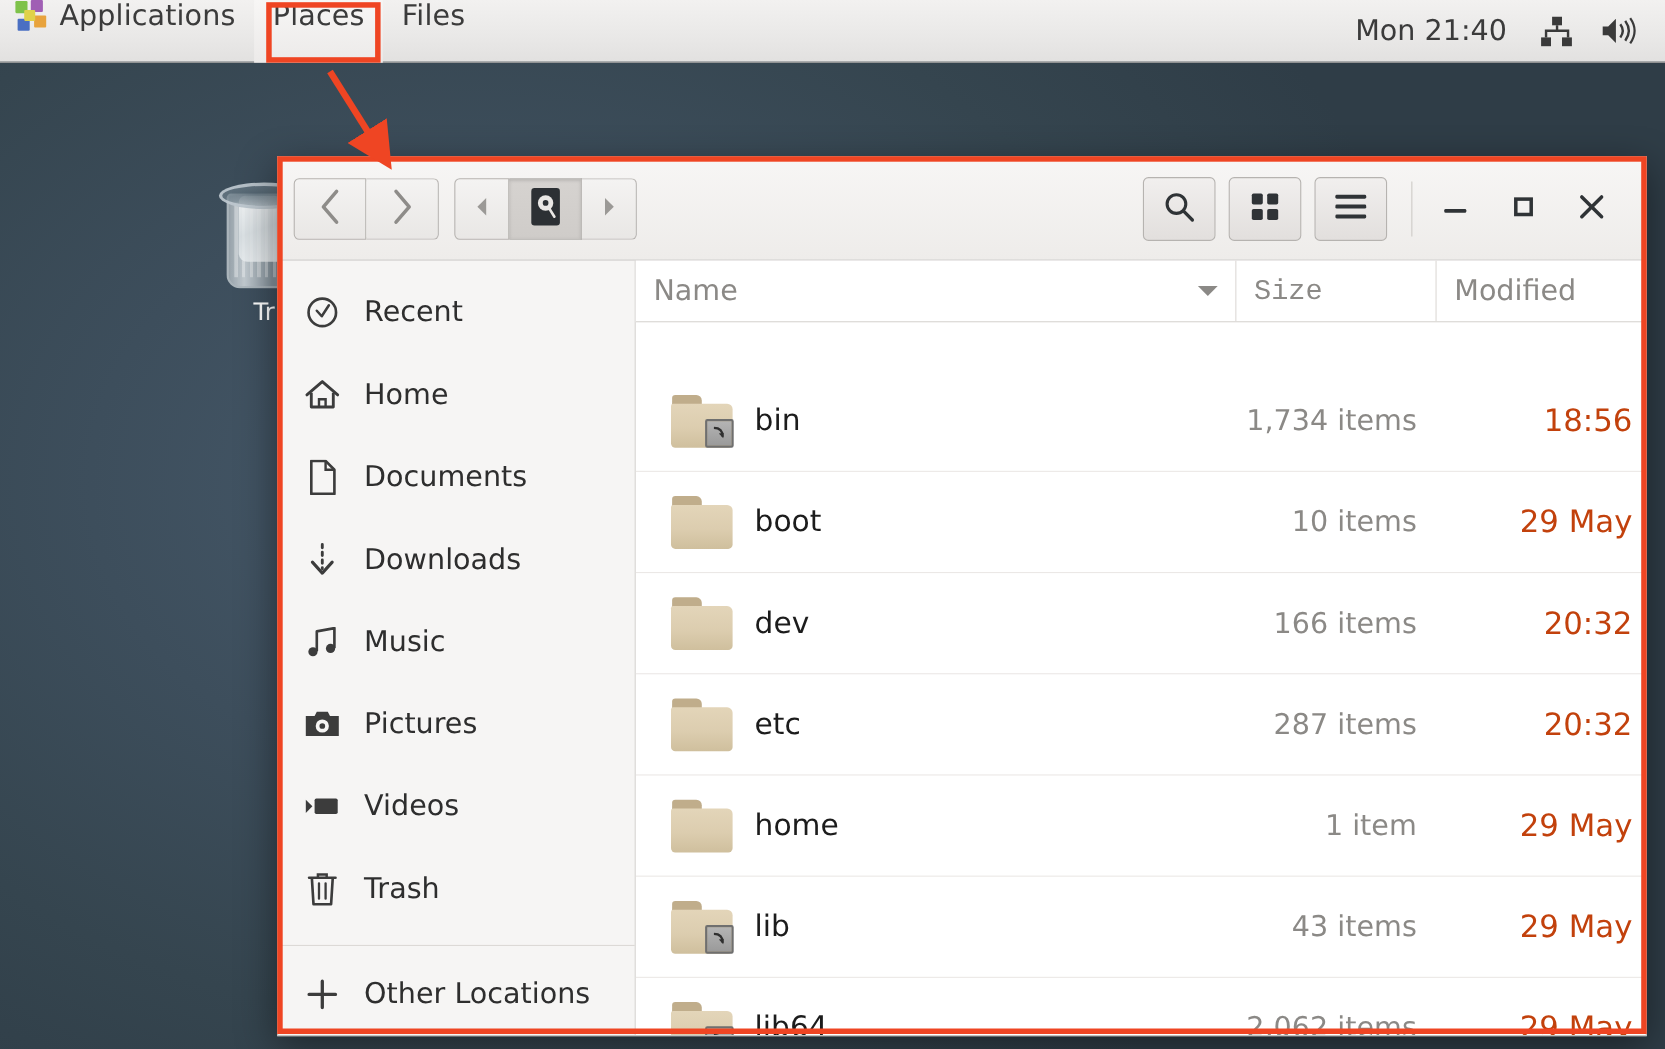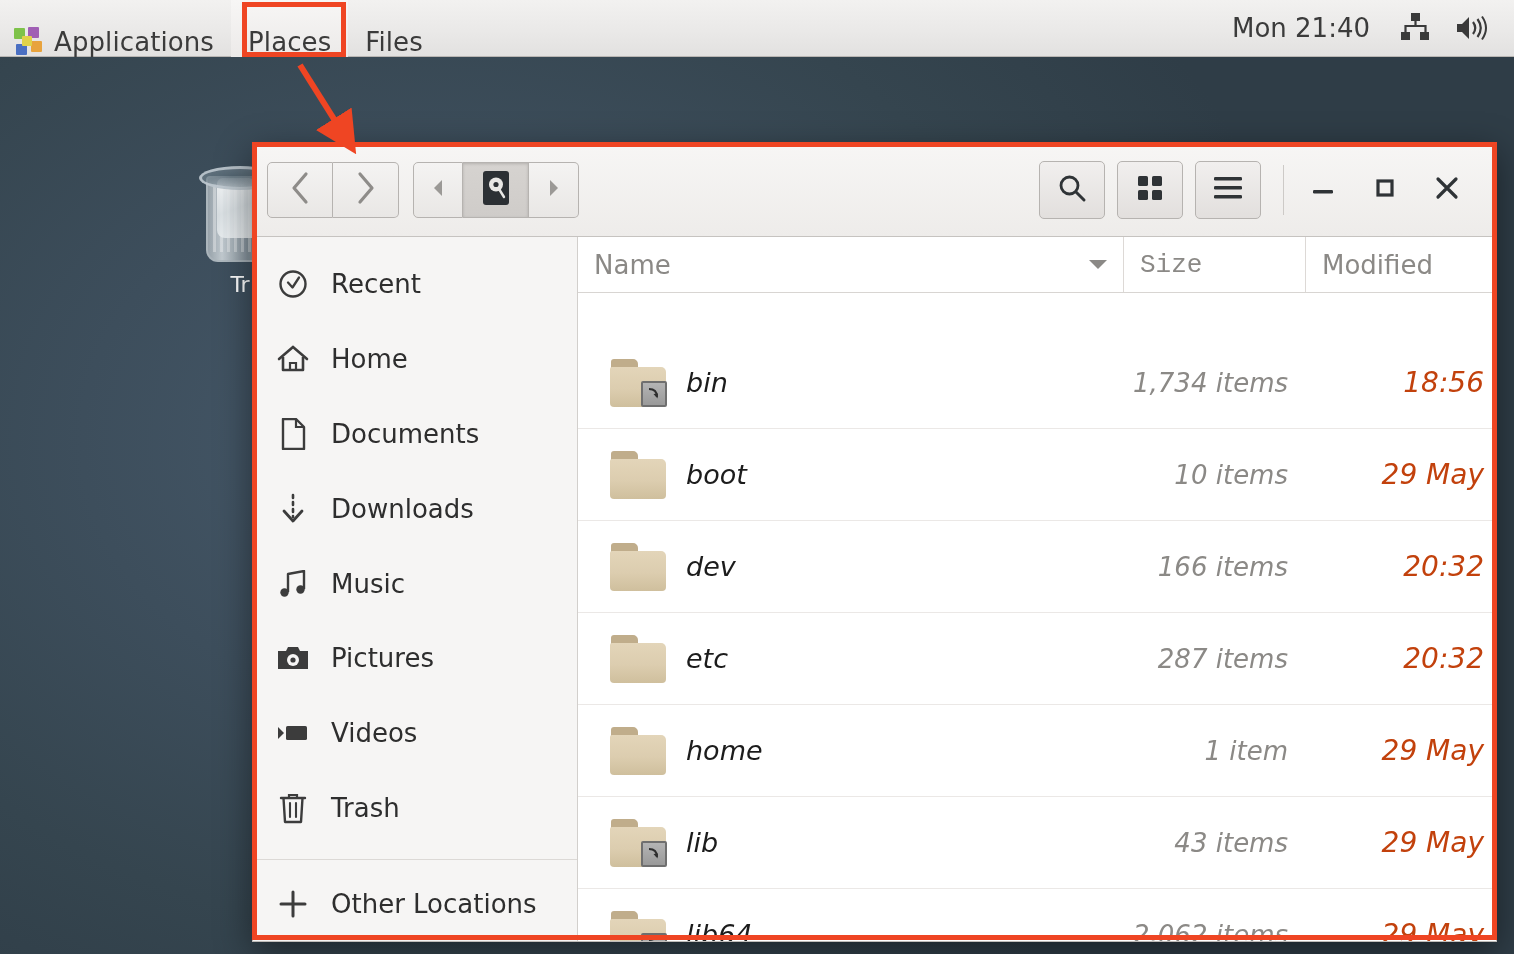--- a/index.html
+++ b/index.html
@@ -22,34 +22,34 @@
   #panel {
     position: absolute; top: 0; left: 0;
     width: 1514px; height: 57px;
     background: linear-gradient(to bottom, #f2f1f0 0%, #eae9e8 55%, #e2e1e0 100%);
     border-bottom: 1px solid #b9b6b3;
     display: flex; align-items: center;
     z-index: 40;
   }
   .panel-item {
     height: 57px;
-    display: flex; align-items: flex-end;
+    display: flex; align-items: flex-start;
     padding: 0 17px;
     font-size: 26px;
     color: #3b3b3b;
     letter-spacing: .1px;
     white-space: nowrap;
   }
   .panel-item.app-launcher { padding-left: 13px; gap: 11px; }
   .panel-item.active {
     background: linear-gradient(to bottom, #f7f6f5 0%, #eceae9 100%);
   }
   #panel-right {
     margin-left: auto;
-    display: flex; align-items: flex-start; gap: 0;
+    display: flex; align-items: flex-end; gap: 0;
     padding-right: 14px;
   }
   #clock {
     font-size: 26px; color: #3b3b3b;
     padding: 0 18px;
   }
   .tray-icon { padding: 0 12px; display: flex; align-items: center; }
 
   
   .pinwheel { position: relative; width: 30px; height: 30px; }
@@ -224,21 +224,21 @@
   .col-h.size { width: 182px; flex: 0 0 182px; font-family: Liberation Mono, monospace; }
   .col-h.mod  { width: 190px; flex: 0 0 190px; border-right: none; }
   .sort-tri {
     margin-left: auto; margin-right: 16px;
     width: 0; height: 0;
     border-left: 9px solid transparent;
     border-right: 9px solid transparent;
     border-top: 9px solid #8b8986;
   }
 
-  #rows { flex: 1; overflow: hidden; font-style: italic; }
+  #rows { flex: 1; overflow: hidden; }
   .frow {
     display: flex; align-items: center;
     height: 92px;
     border-bottom: 1px solid #ebe8e6;
   }
   .fcell-name {
     flex: 1; min-width: 0;
     display: flex; align-items: center; gap: 18px;
     padding-left: 32px;
     font-size: 27px; color: #1c1c1c;

